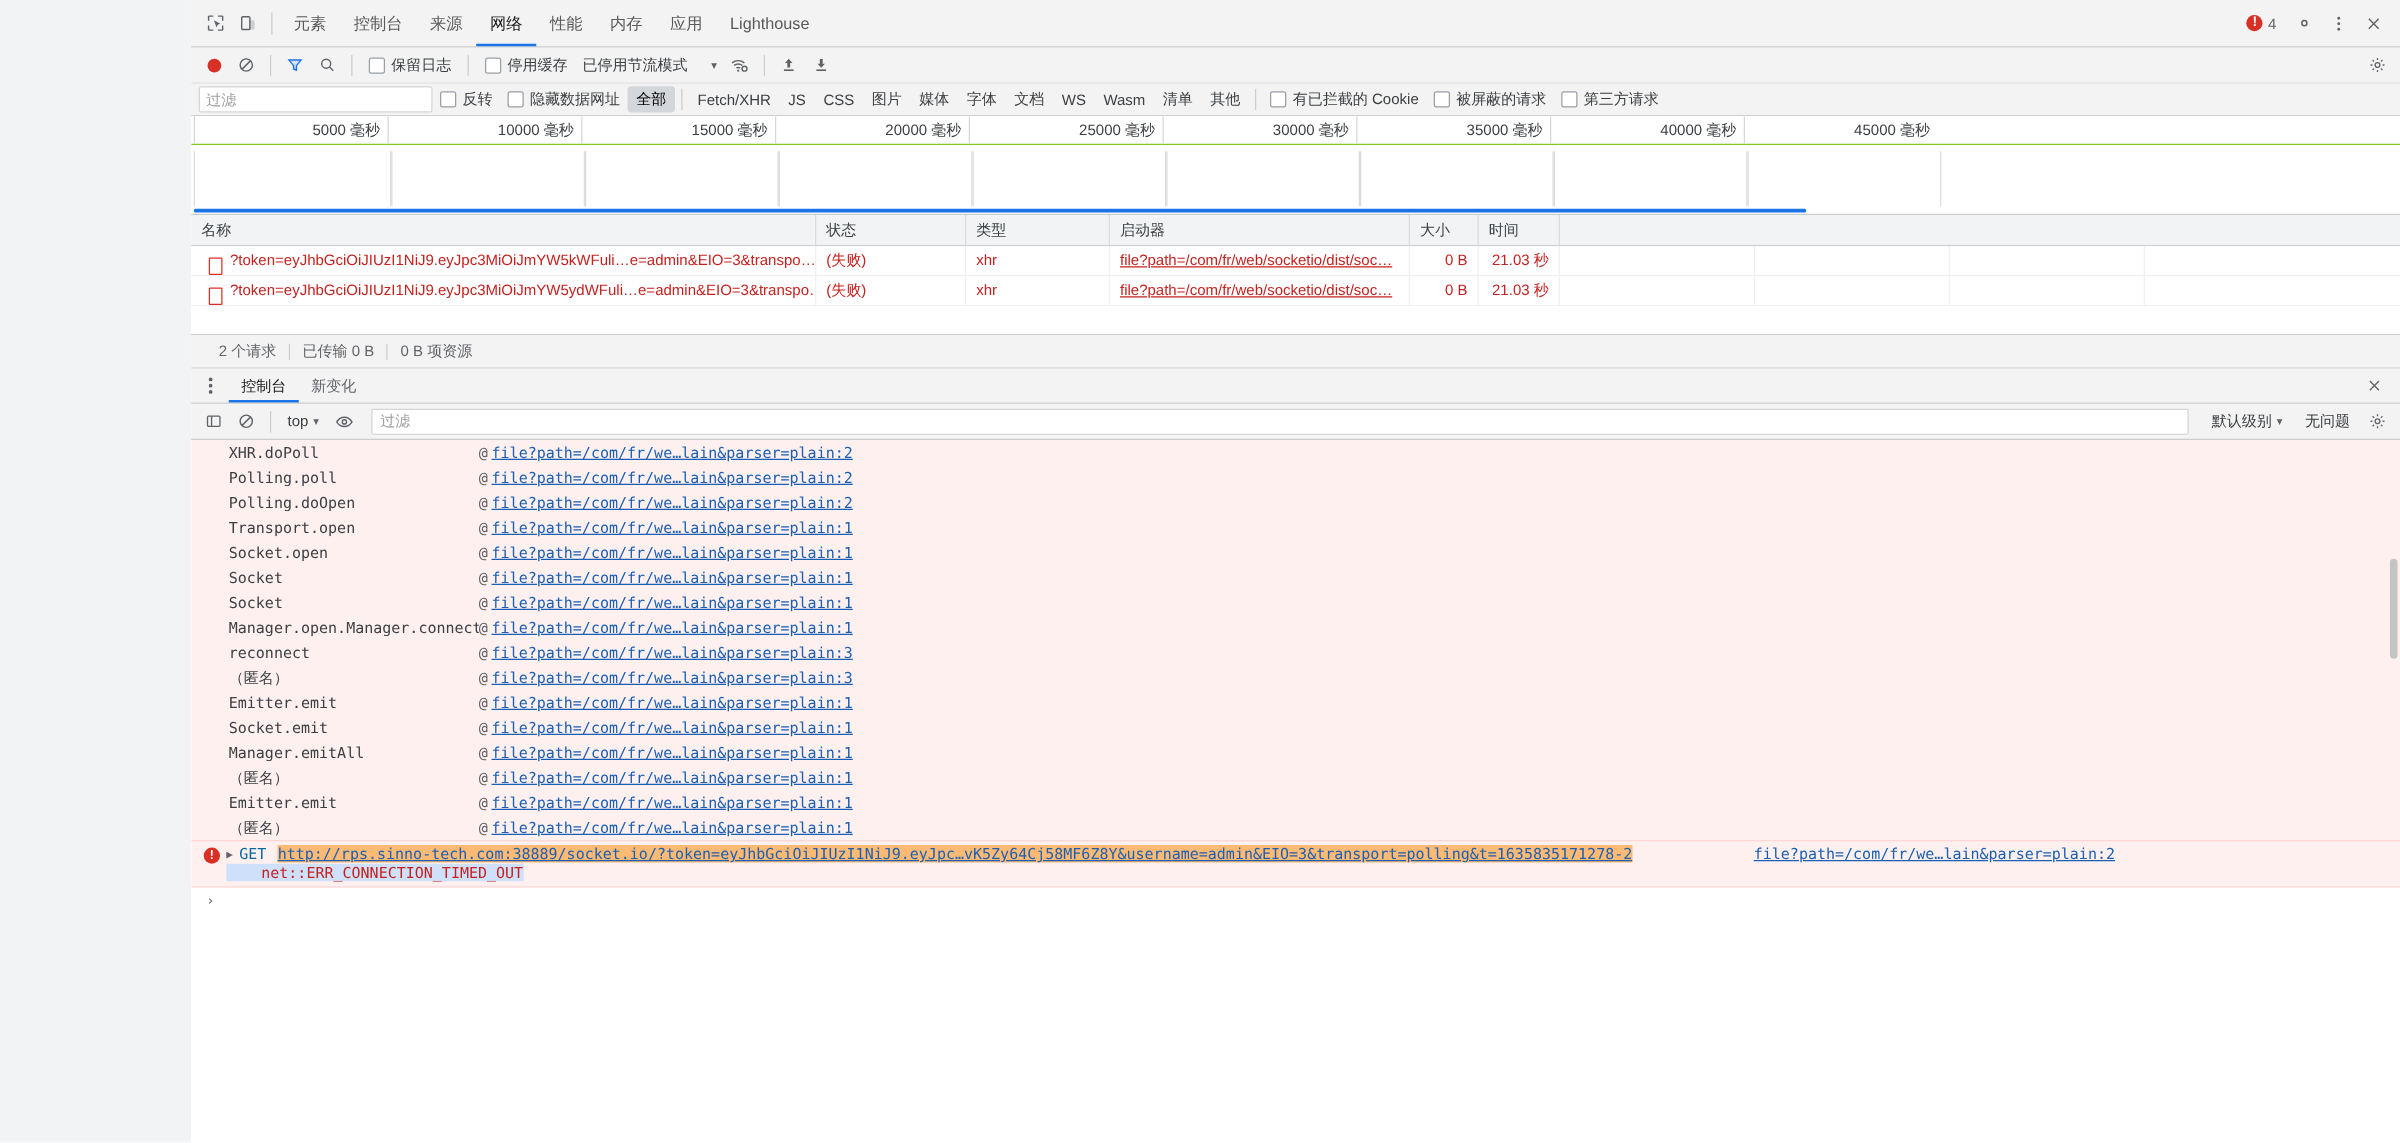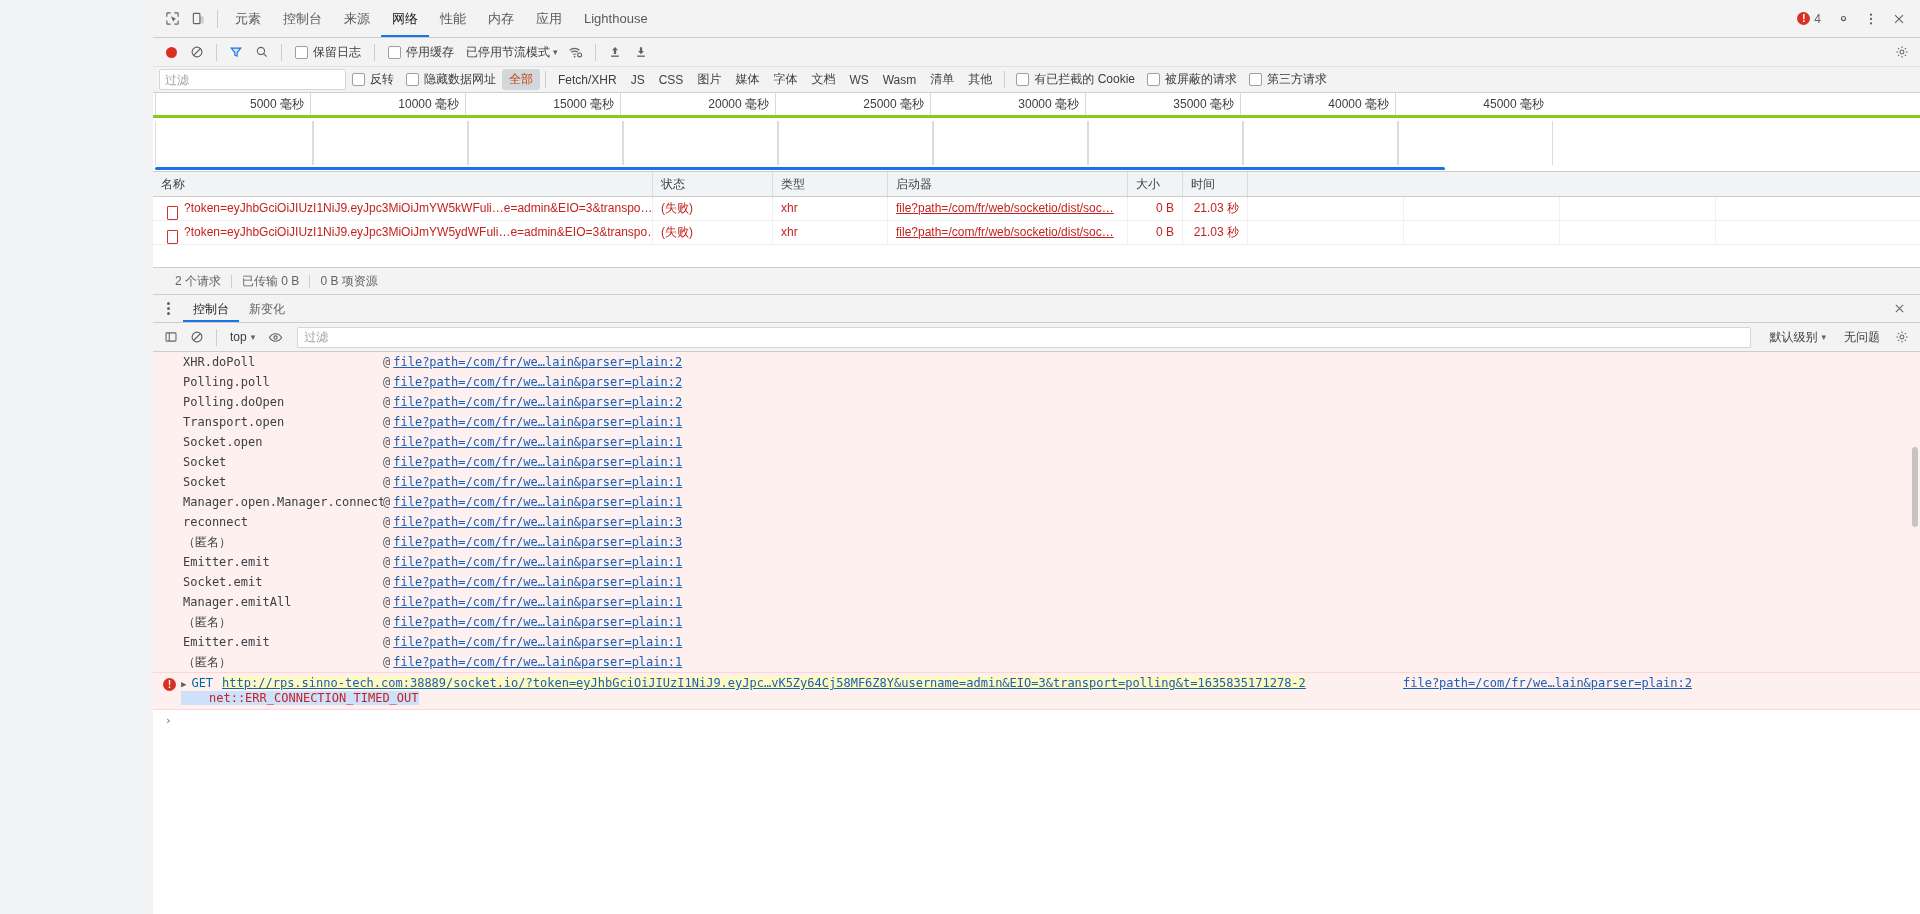--- a/index.html
+++ b/index.html
@@ -66,21 +66,21 @@
   .cb-label {
     display:flex; align-items:center; gap:5px; font-size:12px; color:#3c4043;
     padding:0 6px; cursor:pointer; white-space:nowrap;
   }
   .cbox {
     width:11px; height:11px; border:1px solid #9aa0a6; border-radius:2px; background:#fff;
     display:inline-block;
   }
   .vsep { width:1px; height:17px; background:#cdcdcd; margin:0 5px; }
   .throttle {
-    display:flex; align-items:center; gap:3px; font-size:12px; color:#3c4043;
+    display:flex; align-items:center; gap:19px; font-size:12px; color:#3c4043;
     padding:0 4px; cursor:pointer; white-space:nowrap;
   }
   .caret { font-size:9px; color:#5f6368; }
   .toolbar-right { margin-left:auto; display:flex; align-items:center; }
 
   
   .filterbar {
     height:25px; min-height:25px; background:#f3f3f3;
     border-bottom:1px solid #d0d0d0;
     display:flex; align-items:center; padding:0 6px; gap:0px;
@@ -88,30 +88,30 @@
   .filter-input {
     width:175px; height:19px; background:#fff; border:1px solid #d6d6d6; border-radius:2px;
     font-size:12px; color:#333; padding:0 5px; outline:none;
     font-family:"Liberation Sans", sans-serif;
   }
   .filter-input::placeholder { color:#9e9e9e; }
   .ftype {
     font-size:12px; color:#3c4043; padding:2px 7px; border-radius:3px;
     cursor:pointer; white-space:nowrap;
   }
-  .ftype.sel { background:#d3d6da; color:#c2410c; }
+  .ftype.sel { background:#d3d6da; color:#000000; }
 
   
   .overview {
     height:78px; min-height:78px; background:#fff; position:relative;
     border-bottom:1px solid #cdcdcd; overflow:hidden;
   }
   .ruler {
     position:absolute; top:0; left:0; right:0; height:22px;
-    border-bottom:3px solid #84cc16;
+    border-bottom:1px solid #84cc16;
   }
   .tick {
     position:absolute; top:0; height:22px; border-left:1px solid #d8d8d8;
     font-size:12px; color:#3c4043; text-align:right; padding-right:6px;
     box-sizing:border-box; line-height:22px;
   }
   .band {
     position:absolute; left:2px; top:22px; height:56px; right:0;
   }
   .band-col {
@@ -225,21 +225,21 @@
   .err-line1 {
     display:flex; align-items:flex-start; padding-left:10px; gap:5px;
   }
   .err-icon {
     width:13px; height:13px; border-radius:50%; background:#d93025; color:#fff;
     font-size:10px; line-height:13px; text-align:center; font-weight:bold;
     flex:0 0 auto; margin-top:2px;
   }
   .err-arrow { color:#5f6368; font-size:9px; margin-top:3px; flex:0 0 auto;}
   .err-txt { color:#0369a1; }
-  .err-url { color:#1a5fb4; text-decoration:underline; background:#fef9c3; }
+  .err-url { color:#1a5fb4; text-decoration:underline; background:#fdba74; }
   .err-src {
     position:absolute; right:auto; left:1250px; top:3px; color:#1a5fb4;
     text-decoration:underline; cursor:pointer; font-size:12px;
   }
   .err-line2 { padding-left:28px; color:#c5221f; background:#cfe0fb; display:inline-block; margin-left:0;}
   .err-line2-wrap { padding-left:28px; }
   .prompt-row {
     display:flex; align-items:center; height:20px; padding-left:12px; color:#5f6368;
   }
   .prompt-arrow { color:#5f6368; font-size:11px; }

